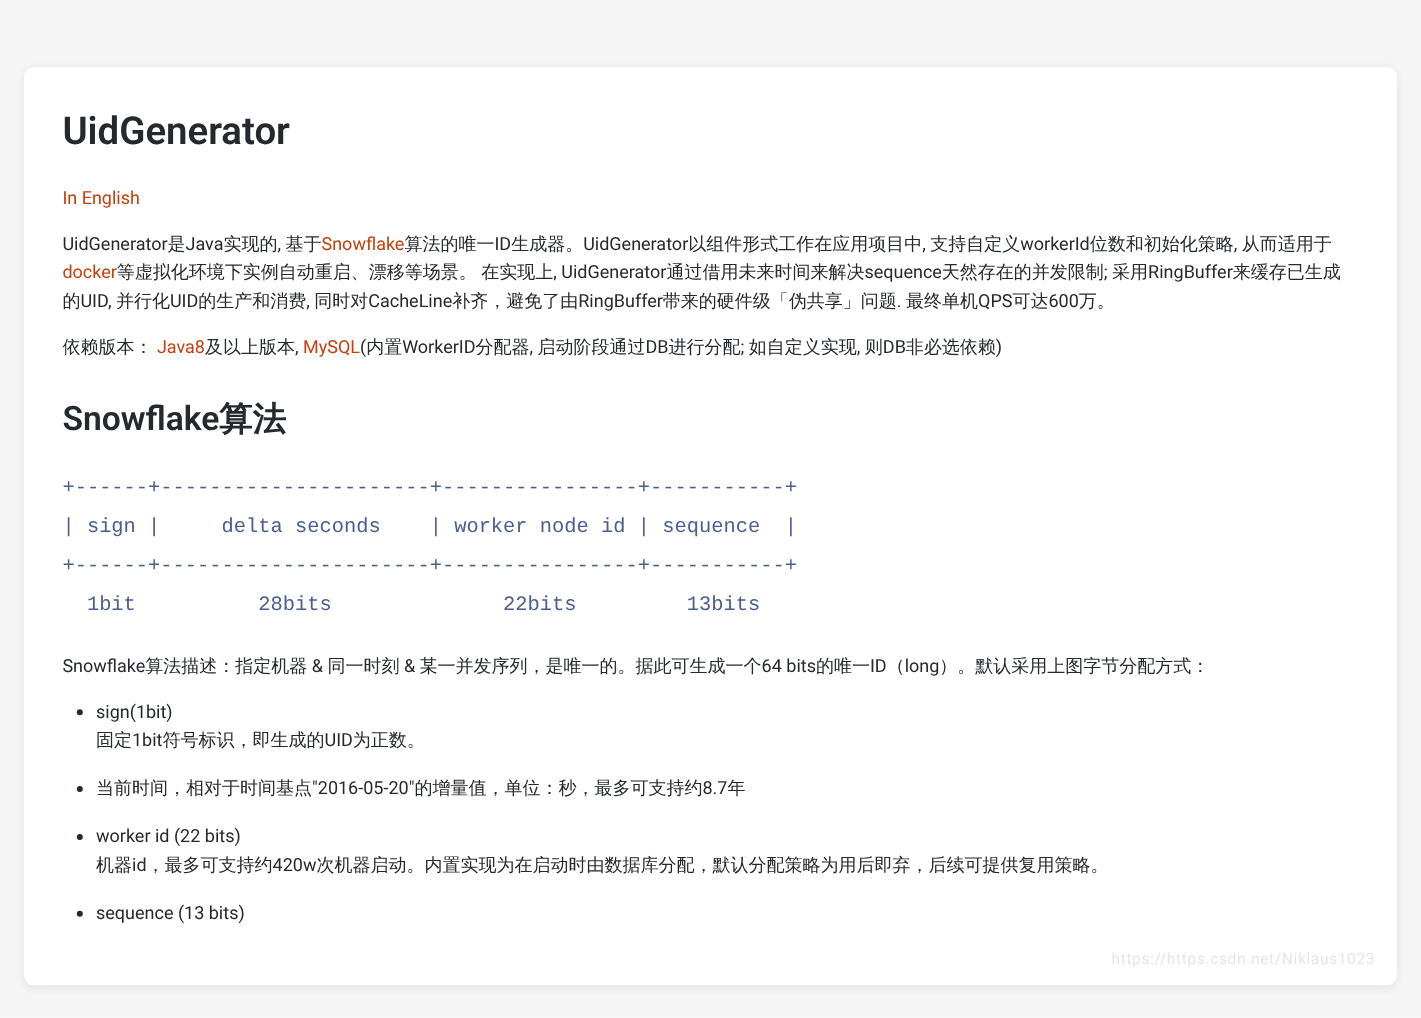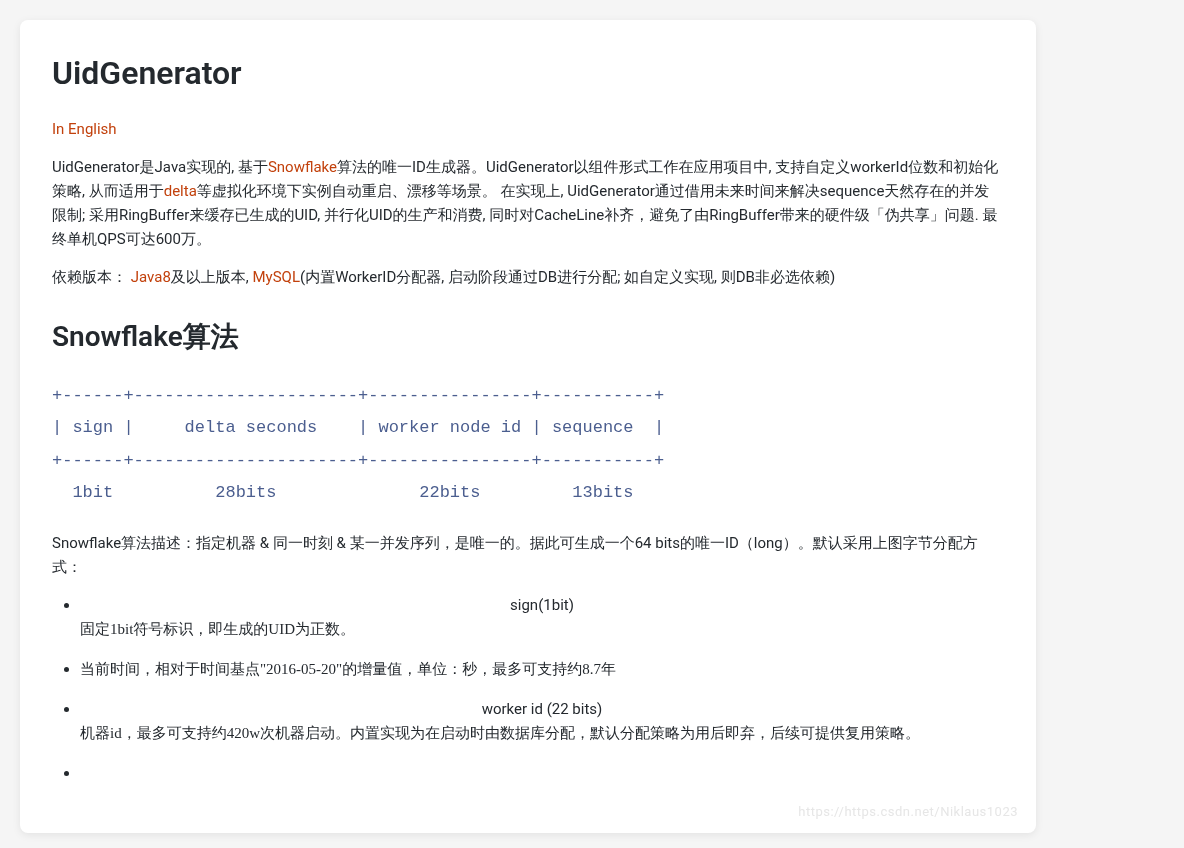--- a/index.html
+++ b/index.html
@@ -8,26 +8,27 @@
     body {
       margin: 0;
       padding: 20px;
       background: #f5f5f5;
       font-family: -apple-system, BlinkMacSystemFont, "Segoe UI", Roboto, "Helvetica Neue", Arial, "PingFang SC", "Hiragino Sans GB", "Microsoft YaHei", sans-serif;
       color: #24292e;
       font-size: 15px;
       line-height: 1.6;
     }
     .card {
-      width: 1016px;
+      width: 1144px;
       background: #ffffff;
       border-radius: 8px;
       box-shadow: 0 2px 8px rgba(0,0,0,0.08);
       padding: 28px 32px 32px 32px;
       position: relative;
+      margin-top: 36px;
     }
     h1 {
       font-size: 32px;
       font-weight: 600;
       margin: 0 0 18px 0;
       color: #24292e;
     }
     h2 {
       font-size: 28px;
       font-weight: 600;
@@ -52,25 +53,23 @@
     }
     ul.bitlist {
       margin: 8px 0 0 0;
       padding-left: 28px;
     }
     ul.bitlist li {
       margin-bottom: 16px;
     }
     ul.bitlist li .li-title {
       display: block;
-      text-align: center;
     }
     ul.bitlist li .li-desc {
       display: block;
-      font-family: Liberation Serif, serif;
     }
     .watermark {
       position: absolute;
       bottom: 10px;
       right: 18px;
       color: #e6e6e6;
       font-size: 13px;
       letter-spacing: 0.5px;
     }
   </style>
@@ -79,21 +78,21 @@
 
 <div class="card">
 
   <h1>UidGenerator</h1>
 
   <p>
     <a href="#" class="link">In English</a>
   </p>
 
   <p>
-    <span>UidGenerator是Java实现的, 基于</span><a href="#" class="link">Snowflake</a><span>算法的唯一ID生成器。UidGenerator以组件形式工作在应用项目中, 支持自定义workerId位数和初始化策略, 从而适用于</span><a href="#" class="link">delta</a><span>等虚拟化环境下实例自动重启、漂移等场景。 在实现上, UidGenerator通过借用未来时间来解决sequence天然存在的并发限制; 采用RingBuffer来缓存已生成的UID, 并行化UID的生产和消费, 同时对CacheLine补齐，避免了由RingBuffer带来的硬件级「伪共享」问题. 最终单机QPS可达600万。</span>
+    <span>UidGenerator是Java实现的, 基于</span><a href="#" class="link">Snowflake</a><span>算法的唯一ID生成器。UidGenerator以组件形式工作在应用项目中, 支持自定义workerId位数和初始化策略, 从而适用于</span><a href="#" class="link">docker</a><span>等虚拟化环境下实例自动重启、漂移等场景。 在实现上, UidGenerator通过借用未来时间来解决sequence天然存在的并发限制; 采用RingBuffer来缓存已生成的UID, 并行化UID的生产和消费, 同时对CacheLine补齐，避免了由RingBuffer带来的硬件级「伪共享」问题. 最终单机QPS可达600万。</span>
   </p>
 
   <p>
     <span>依赖版本：</span>
     <a href="#" class="link">Java8</a><span>及以上版本, </span><a href="#" class="link">MySQL</a><span>(内置WorkerID分配器, 启动阶段通过DB进行分配; 如自定义实现, 则DB非必选依赖)</span>
   </p>
 
   <h2>Snowflake算法</h2>
 
   <div class="diagram">+------+----------------------+----------------+-----------+
@@ -109,18 +108,19 @@
       <span class="li-desc">固定1bit符号标识，即生成的UID为正数。</span>
     </li>
     <li>
       <span class="li-desc">当前时间，相对于时间基点"2016-05-20"的增量值，单位：秒，最多可支持约8.7年</span>
     </li>
     <li>
       <span class="li-title">worker id (22 bits)</span>
       <span class="li-desc">机器id，最多可支持约420w次机器启动。内置实现为在启动时由数据库分配，默认分配策略为用后即弃，后续可提供复用策略。</span>
     </li>
     <li>
+      <span class="li-title">sequence (13 bits)</span>
     </li>
   </ul>
 
   <div class="watermark">https://https.csdn.net/Niklaus1023</div>
 
 </div>
 
 </body></html>

